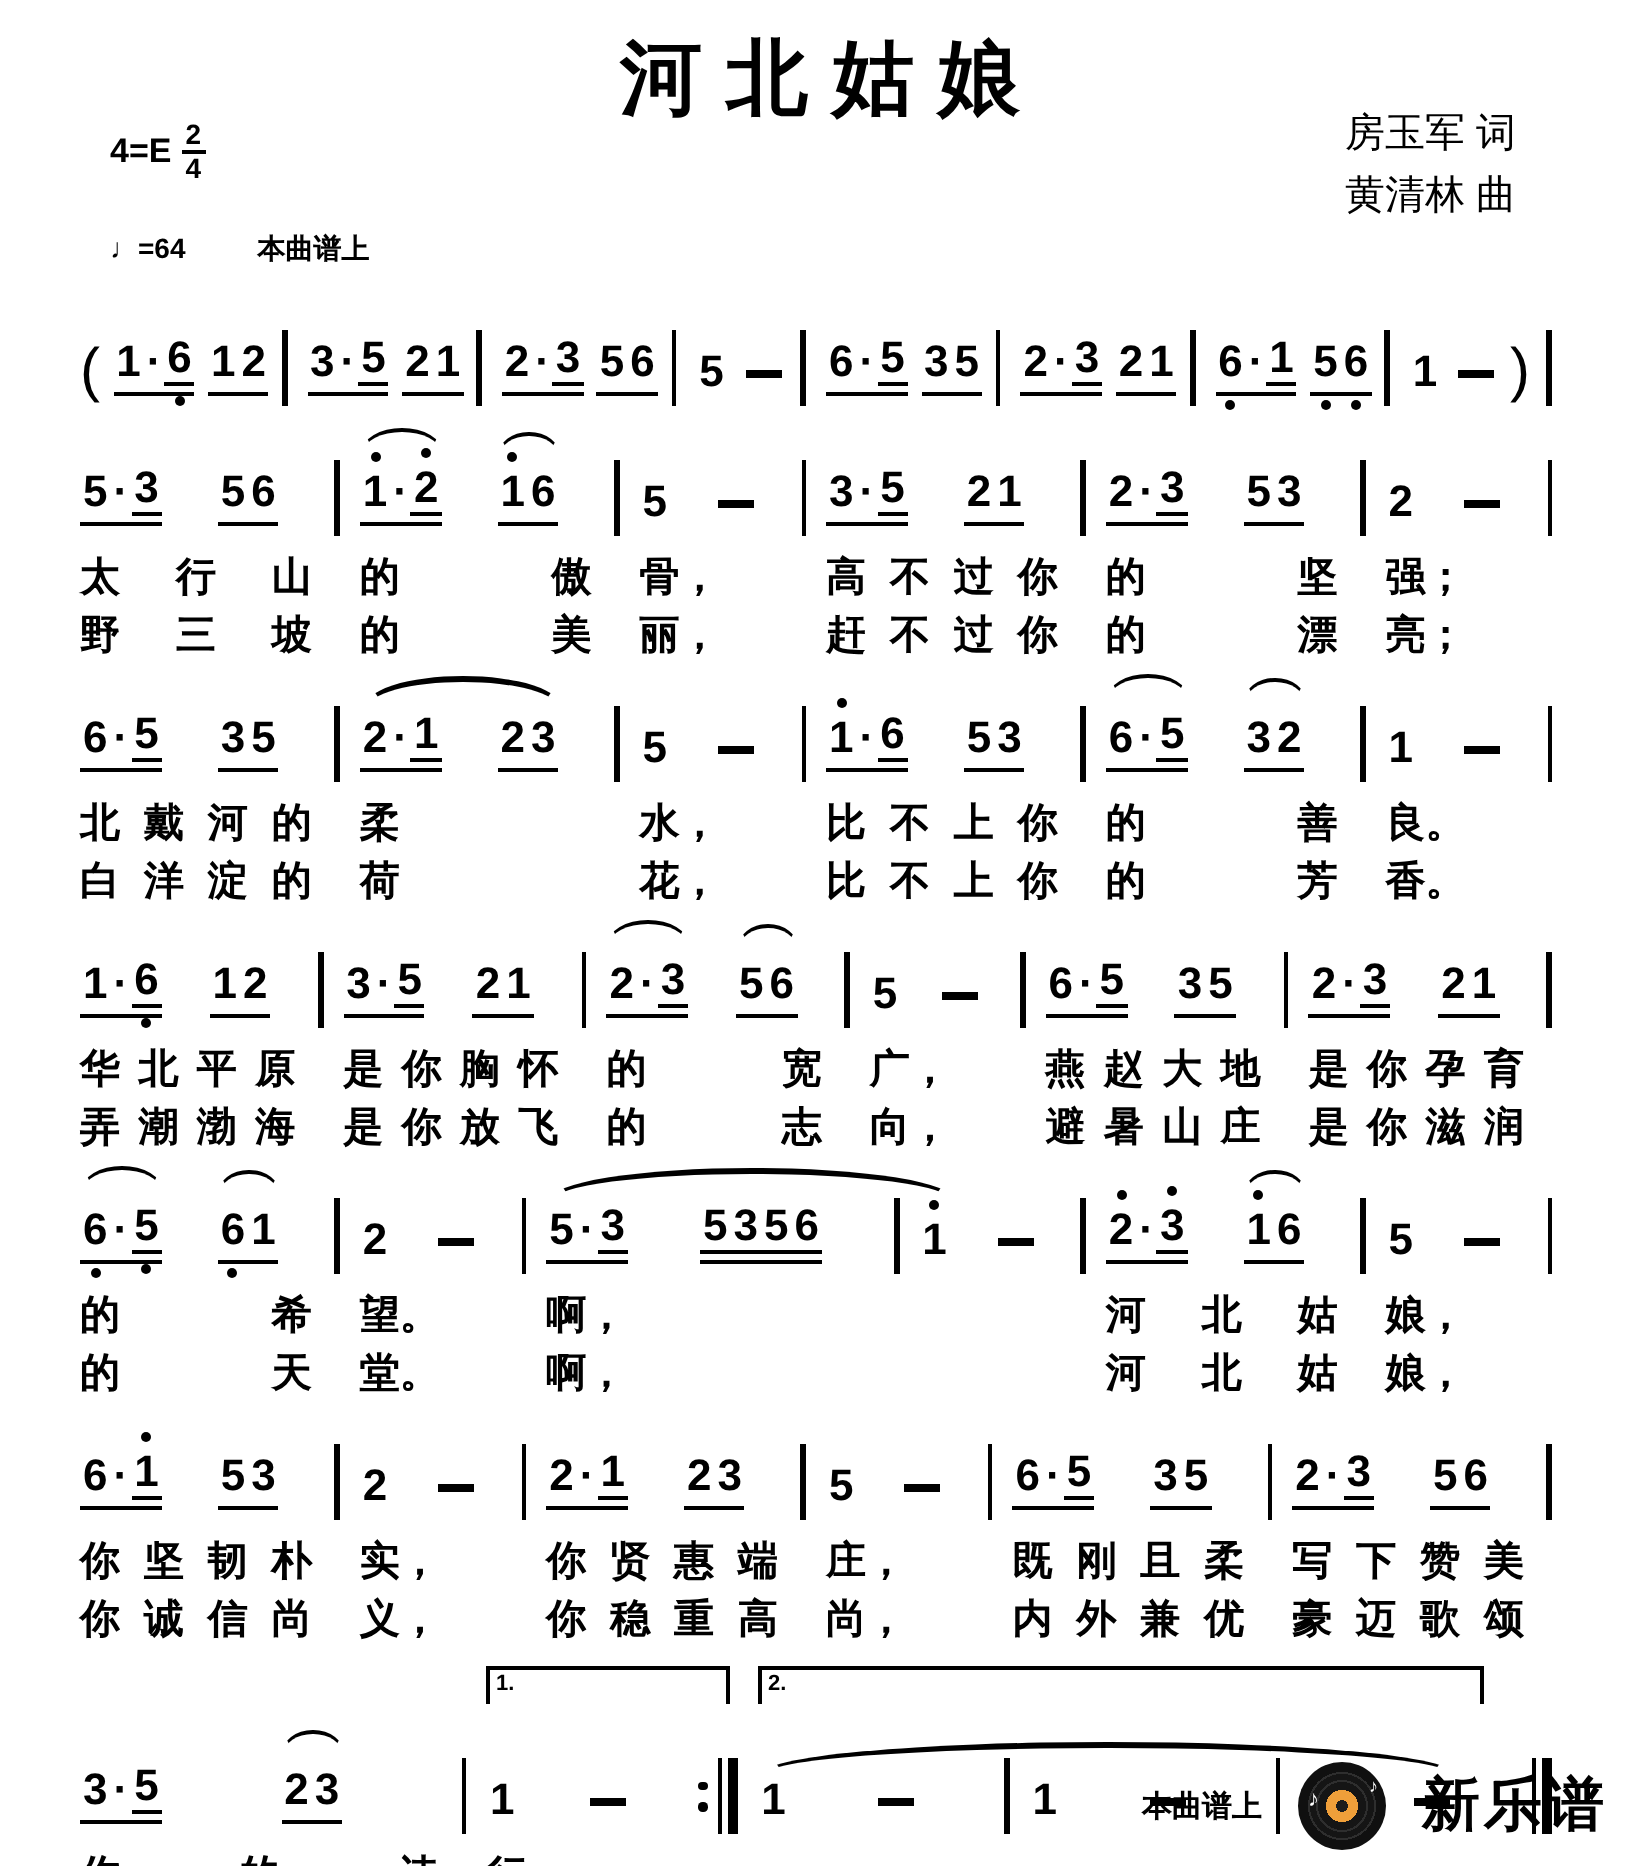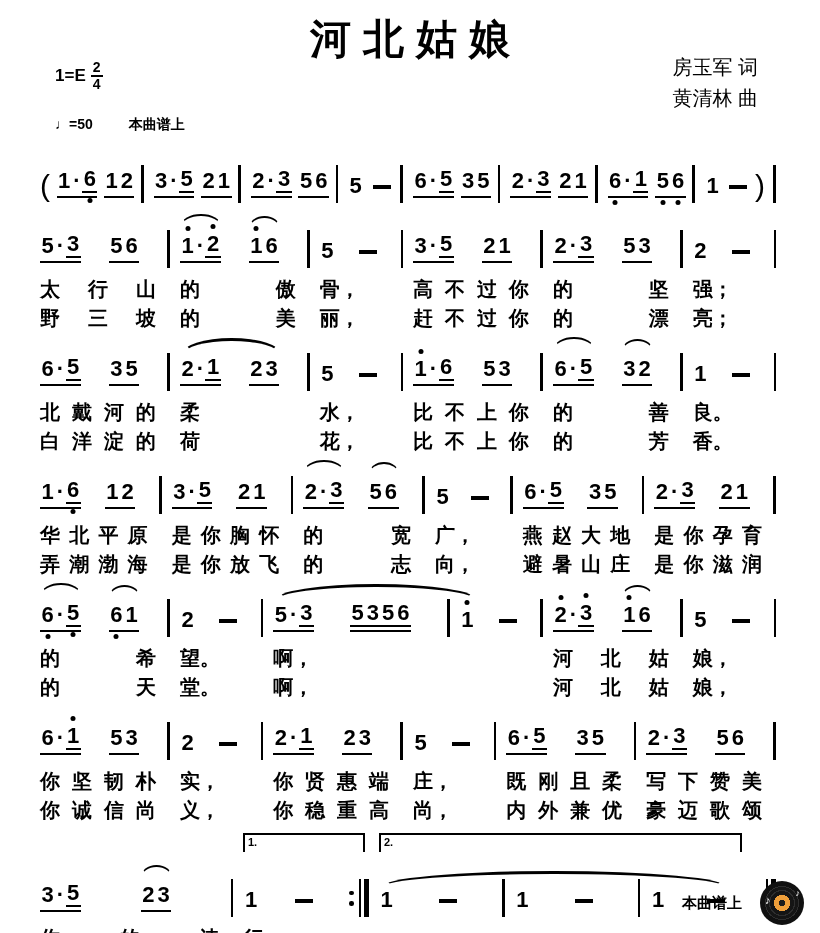--- a/index.html
+++ b/index.html
@@ -65,32 +65,32 @@
   .record::after{content:"♪";position:absolute;right:4px;top:7px;
      color:#fff;font-size:9px;}
   .brand{font-size:29px;font-weight:900;letter-spacing:2px;}
 </style>
 </head>
 <body>
 
 <div class="header">
   <div class="title">河北姑娘</div>
   <div class="keysig">
-    <span>1=E</span>
+    <span>4=E</span>
     <span class="ts">
       <span class="tsn">2</span>
       <span class="tsd">4</span>
     </span>
   </div>
   <div class="credits">
     <div>房玉军 词</div>
     <div>黄清林 曲</div>
   </div>
   <div class="temporow">
-    <span>♩=50</span>
+    <span>♩=64</span>
     <span>本曲谱上</span>
   </div>
 </div>
 
 <div class="score" id="score">
     <div class="system">
       <div class="measure" style="flex-grow: 7;">
         <div class="notes">
           <span class="paren">(</span>
           <span class="grp u1">
@@ -1009,13 +1009,14 @@
       <div class="volta" style="left: 341px; width: 359px;">
         <span class="vlabel">2.</span>
       </div>
       <div class="slur" style="left: 343.094px; width: 341.469px; top: 43px;"></div>
     </div>
   </div>
 
 <div class="footer">
   <span class="footnote">本曲谱上</span>
   <div class="record"></div>
+  <span class="brand">新乐谱</span>
 </div>
 
 </body></html>

